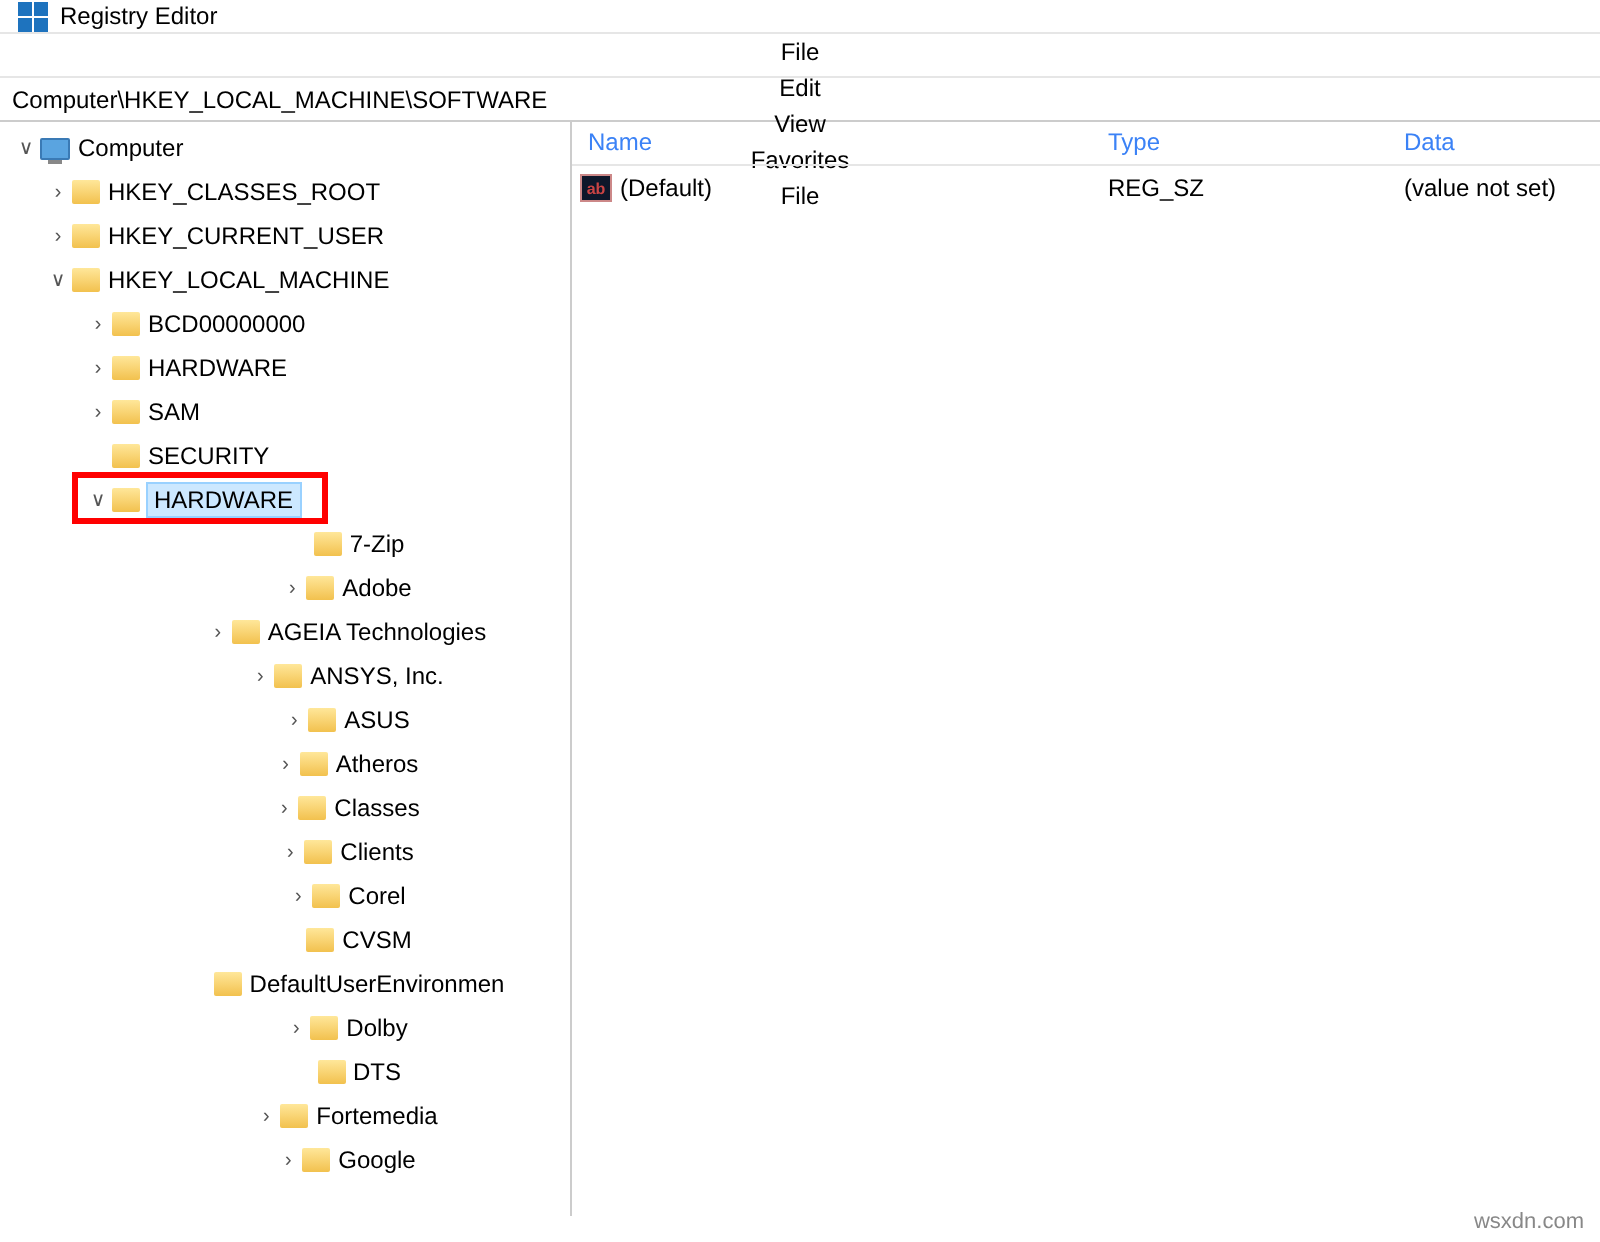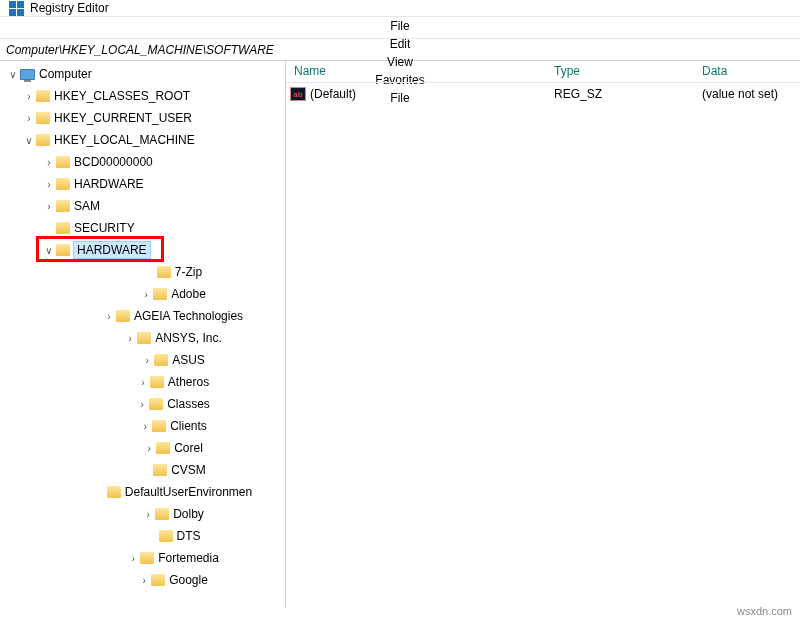--- a/index.html
+++ b/index.html
@@ -6,21 +6,21 @@
 body { width: 800px; height: 621px; background: #fff; overflow: hidden; font-size: 12px; color: #000; position: relative; }
 
 .titlebar { height: 17px; border-bottom: 1px solid #e6e6e6; display: flex; align-items: center; padding: 0 8px; }
 .titlebar .icon { width: 16px; height: 16px; margin-right: 6px; display: flex; flex-wrap: wrap; }
 .titlebar .icon span { width: 7px; height: 7px; background: #1e73be; margin: 0.5px; }
 .titlebar .title { font-size: 12px; }
 
 .menubar { height: 22px; display: flex; align-items: center; padding: 0 4px; border-bottom: 1px solid #e6e6e6; flex-direction: column; }
 .menubar .mitem { padding: 2px 8px; font-size: 12px; }
 
-.addrbar { height: 22px; display: flex; align-items: center; padding: 0 6px; border-bottom: 1px solid #ccc; font-size: 12px; font-style: italic; }
+.addrbar { height: 22px; display: flex; align-items: center; padding: 0 6px; border-bottom: 1px solid #ccc; font-size: 12px; }
 
 .content { display: flex; height: calc(621px - 30px - 22px - 22px); position: relative; }
 
 .treepane { width: 286px; border-right: 1px solid #ccc; overflow-y: scroll; position: relative; }
 .treepane::-webkit-scrollbar { width: 16px; }
 .treepane::-webkit-scrollbar-track { background: #f0f0f0; }
 .treepane::-webkit-scrollbar-thumb { background: #c2c2c2; border: 2px solid #f0f0f0; }
 
 .tree { padding: 2px 0 0 2px; }
 .tree-row { display: flex; align-items: center; height: 22px; white-space: nowrap; }
@@ -28,21 +28,21 @@
 .twisty.empty { color: transparent; }
 .folder-icon { width: 14px; height: 12px; background: linear-gradient(#ffe79a,#f2c14e); border-radius: 1px; margin-right: 4px; flex-shrink: 0; }
 .computer-icon { width: 15px; height: 11px; background: #5aa4e0; border: 1px solid #3a7ab5; border-radius: 1px; margin-right: 4px; position: relative; }
 .computer-icon::after { content: ""; position: absolute; bottom: -3px; left: 3px; width: 7px; height: 2px; background: #888; }
 .tree-label { font-size: 12px; }
 .sel { background: #cce8ff; outline: 1px solid #99d1ff; }
 .highlight-box { border: 3px solid #ff0000; position: absolute; pointer-events: none; }
 
 .listpane { flex: 1; display: flex; flex-direction: column; }
 .lh { display: flex; height: 22px; border-bottom: 1px solid #e6e6e6; }
-.lh div { padding: 3px 8px; font-size: 12px; color: #0f766e; }
+.lh div { padding: 3px 8px; font-size: 12px; color: #3b82f6; }
 .lh .c1 { width: 260px; }
 .lh .c2 { width: 148px; }
 .lh .c3 { flex: 1; }
 .lr { display: flex; height: 22px; align-items: center; }
 .lr .c1 { width: 260px; display: flex; align-items: center; padding-left: 4px; }
 .lr .c2 { width: 148px; padding-left: 8px; }
 .lr .c3 { flex: 1; padding-left: 8px; }
 .ab-icon { width: 16px; height: 14px; border: 1px solid #c88; background: #0f172a; margin-right: 4px; display: flex; align-items: center; justify-content: center; font-size: 8px; color: #c44; font-weight: bold; }
 
 .watermark { position: absolute; bottom: 4px; right: 8px; font-size: 11px; color: #888; }

